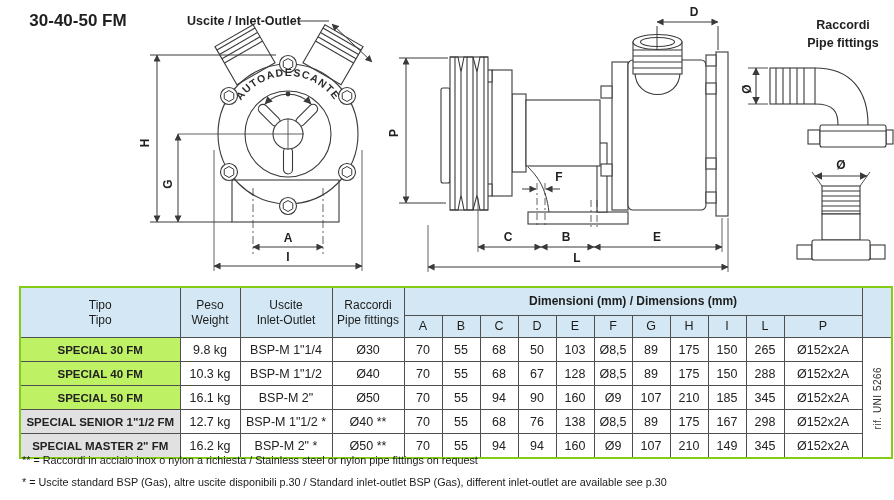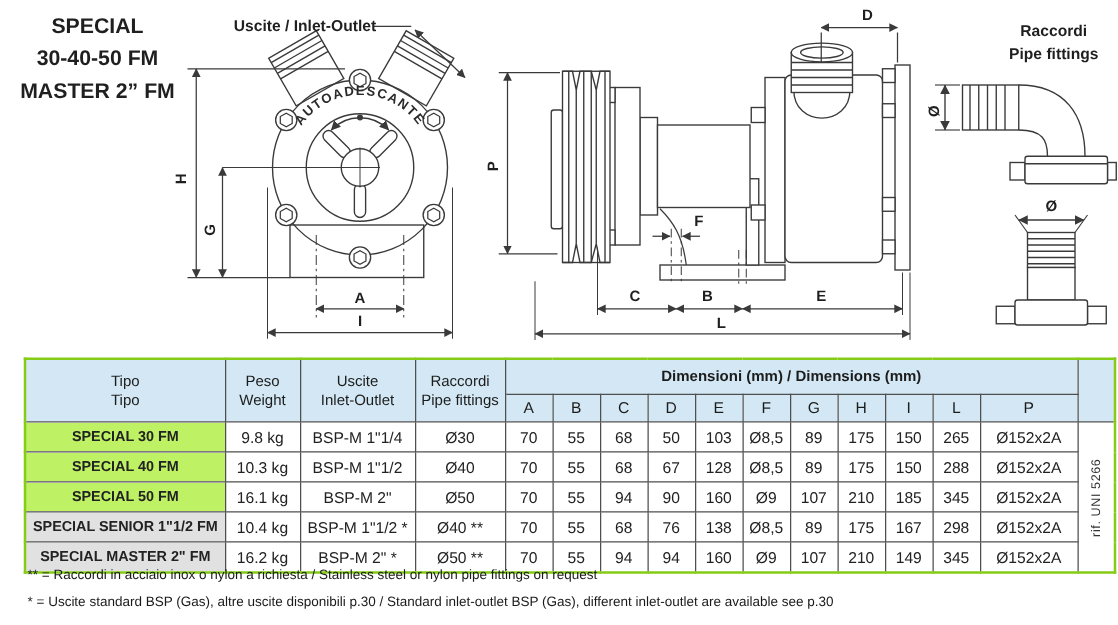--- a/index.html
+++ b/index.html
@@ -32,23 +32,21 @@
   .lbl{font:600 12.5px "Liberation Sans",sans-serif;fill:#1f1f1f;}
   .dim{font:bold 12px "Liberation Sans",sans-serif;fill:#1f1f1f;}
   .arc{font:bold 10.5px "Liberation Sans",sans-serif;letter-spacing:1.2px;fill:#2a2a2a;}
 </style>
 </head>
 <body>
 
 <div id="page">
 
   <div id="title">
-    <div>SPECIAL</div>
     <div>30-40-50 FM</div>
-    <div>MASTER 2” FM</div>
   </div>
 
   <svg id="drawing" width="894" height="284" viewBox="0 0 894 284">
     <defs>
       <marker id="arw" viewBox="0 0 8 8" refX="7.5" refY="4" markerWidth="7" markerHeight="7" orient="auto-start-reverse">
           <path d="M0,0L8,4L0,8z" fill="#3a3a3a"></path>
         </marker>
       <g id="bolt">
         <circle r="8.5" fill="#fff" stroke="#3a3a3a" stroke-width="1.1"></circle>
         <polygon points="4.76,2.75 0,5.5 -4.76,2.75 -4.76,-2.75 0,-5.5 4.76,-2.75" fill="none" stroke="#3a3a3a" stroke-width="1"></polygon>
@@ -333,21 +331,21 @@
           <td>160</td>
           <td>Ø9</td>
           <td>107</td>
           <td>210</td>
           <td>185</td>
           <td>345</td>
           <td>Ø152x2A</td>
         </tr>
         <tr>
           <td class="type-cell gray">SPECIAL SENIOR 1"1/2 FM</td>
-          <td>10.4 kg</td>
+          <td>12.7 kg</td>
           <td>BSP-M 1"1/2 *</td>
           <td>Ø40 **</td>
           <td>70</td>
           <td>55</td>
           <td>68</td>
           <td>76</td>
           <td>138</td>
           <td>Ø8,5</td>
           <td>89</td>
           <td>175</td>

